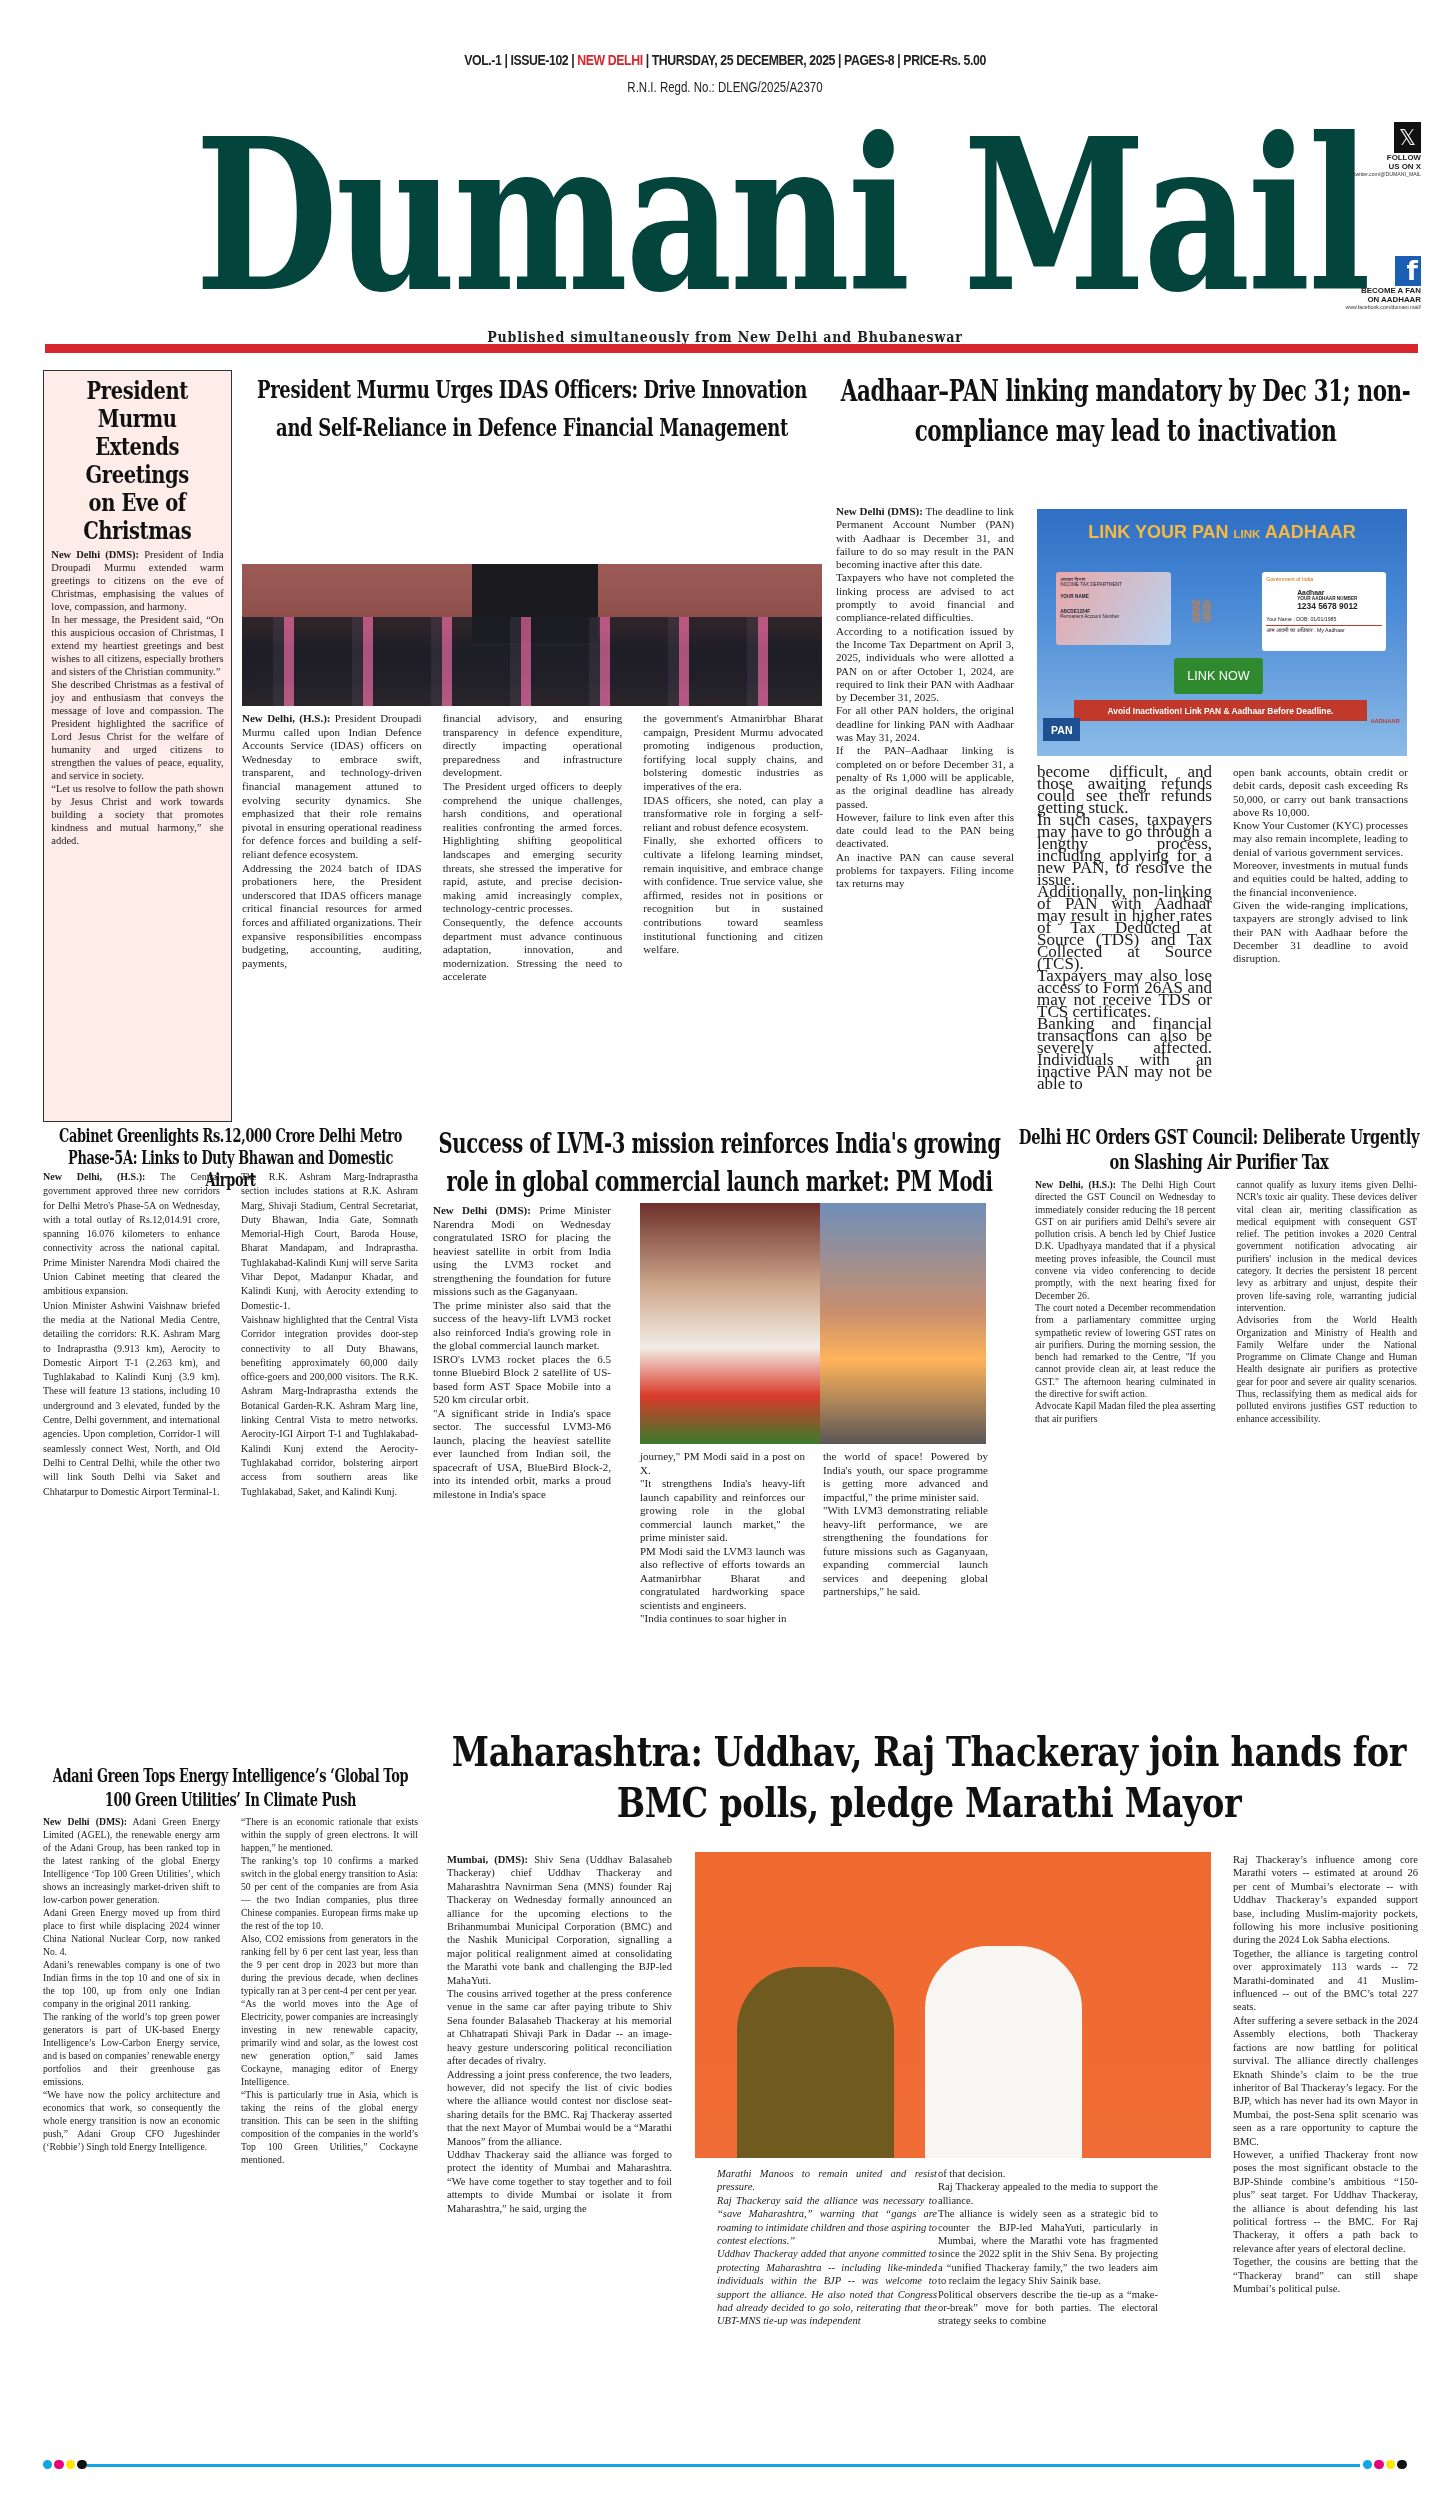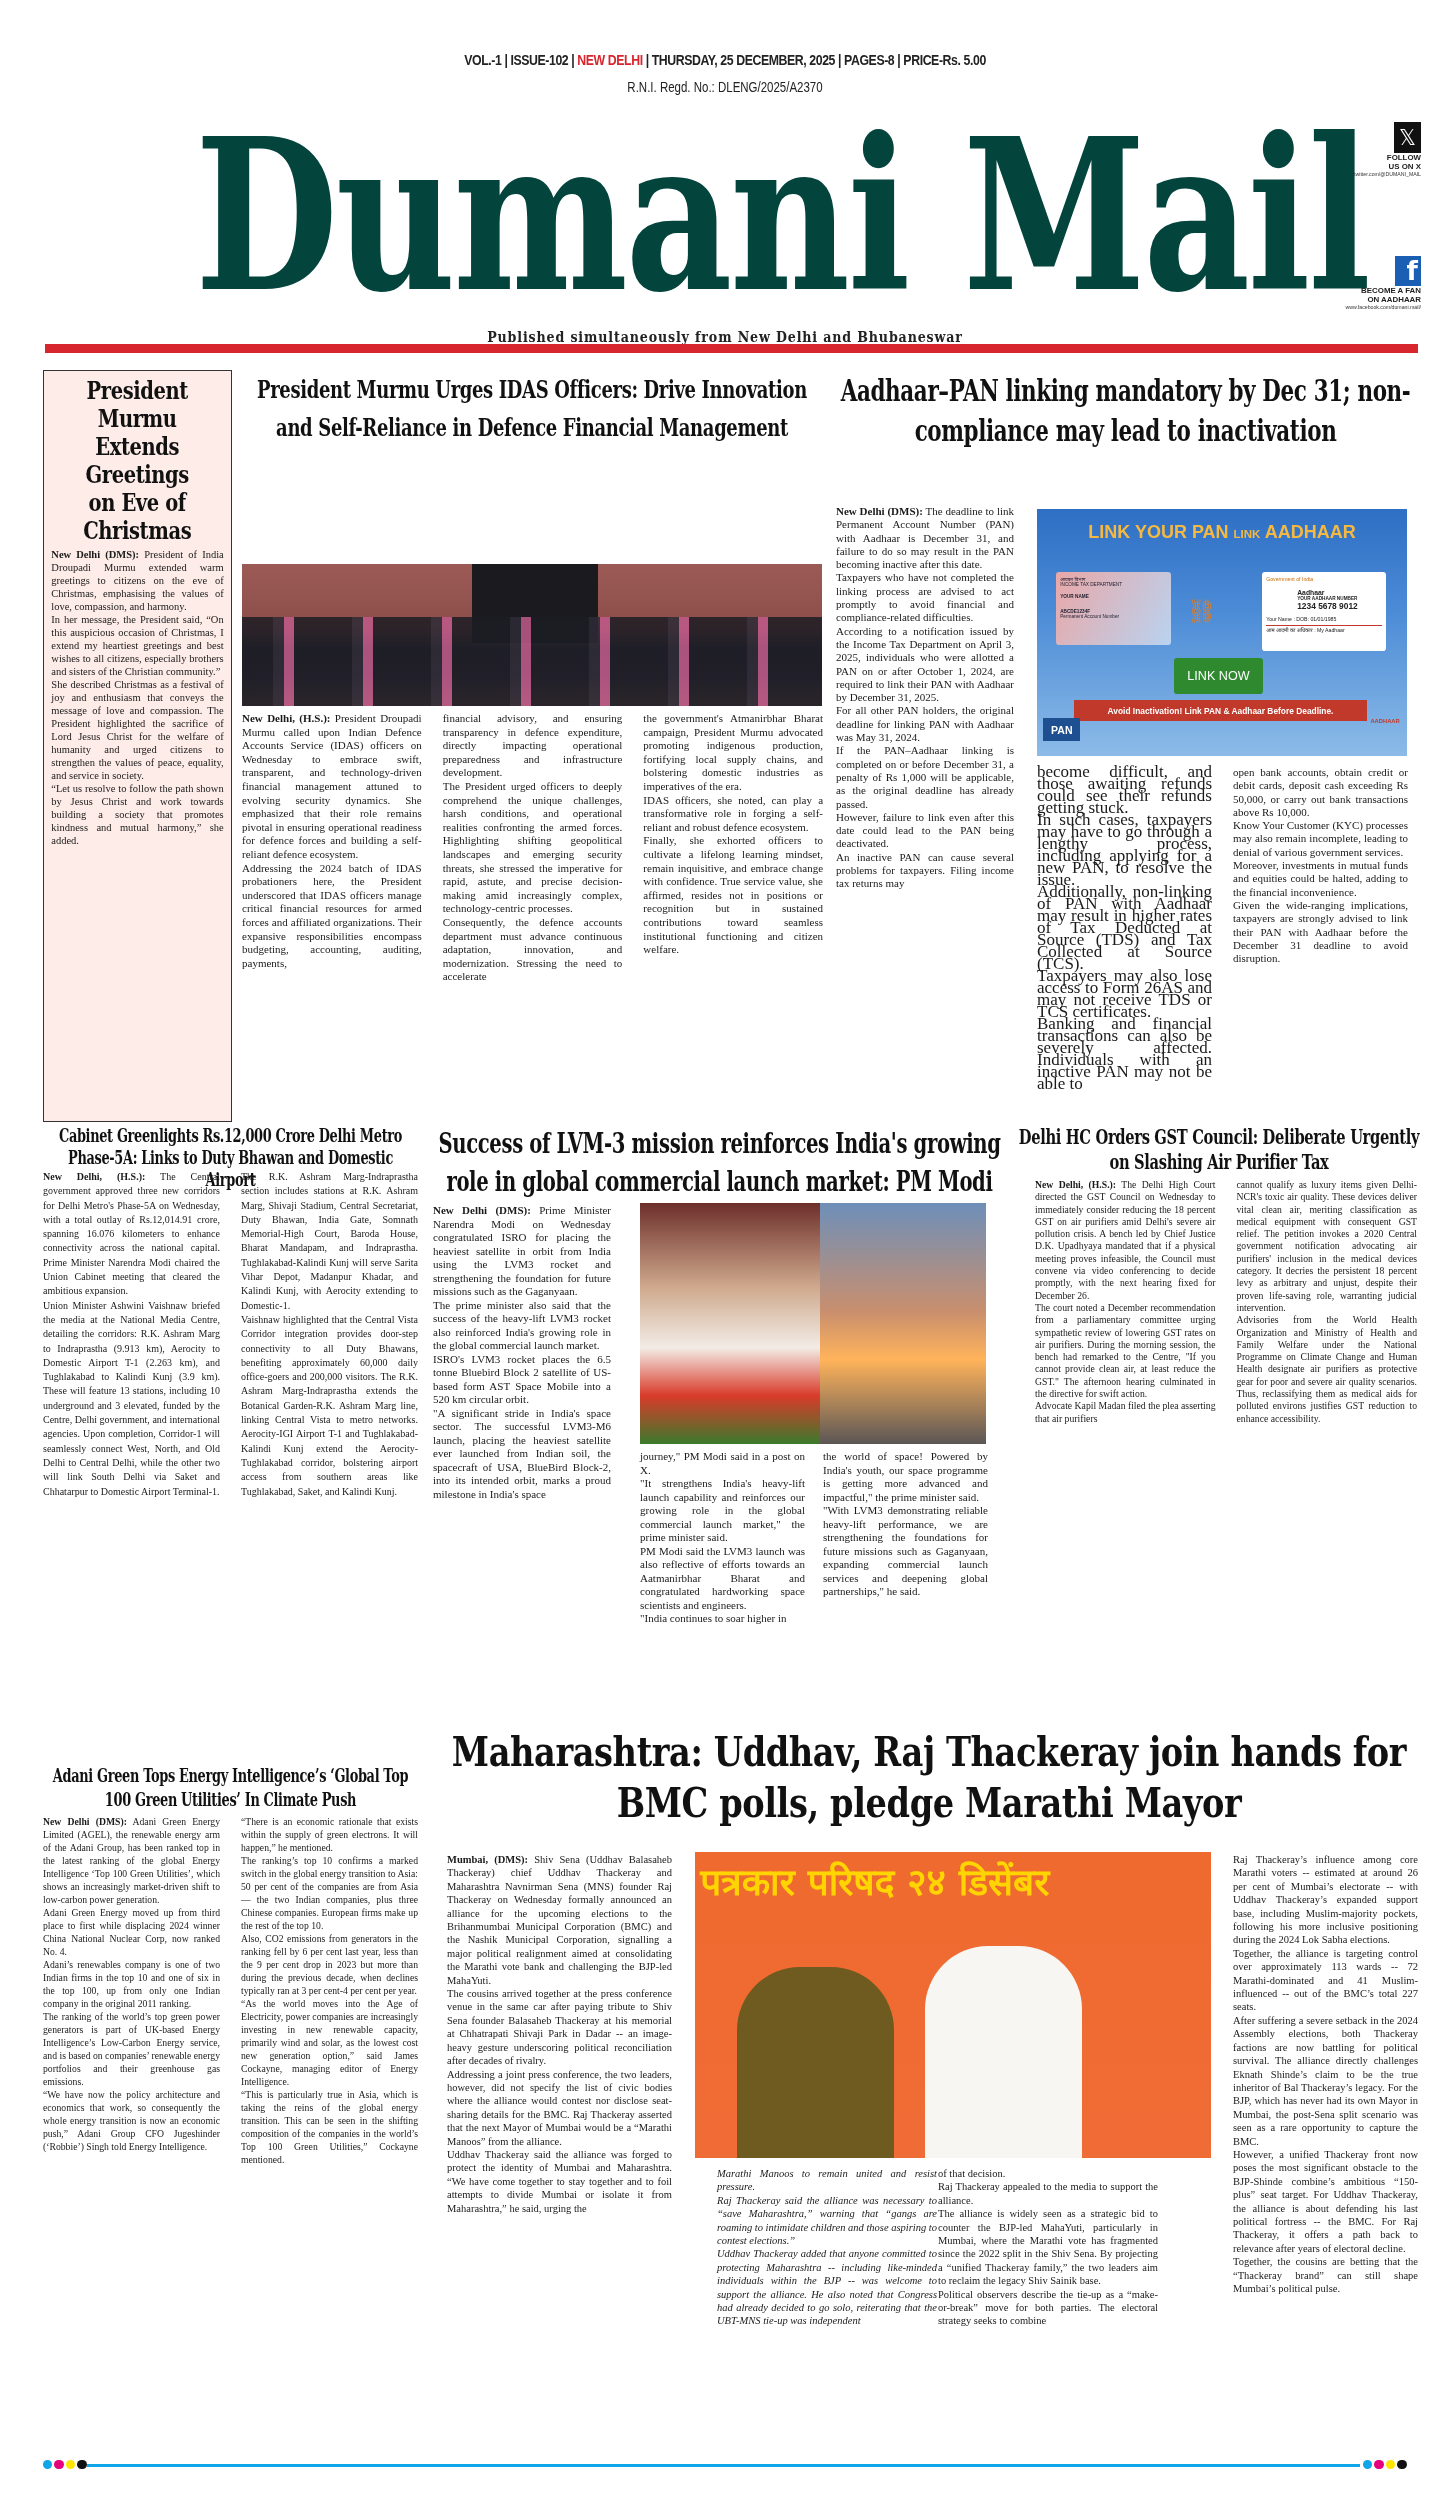--- a/index.html
+++ b/index.html
@@ -202,21 +202,20 @@
 <div class="abs" style="left:429px; top:1727px; width:1000px;">
   <div class="headline" style="font-size:41px; line-height:51px; transform:scaleX(0.82); width:1214px; margin-left:-107px;">Maharashtra: Uddhav, Raj Thackeray join hands for BMC polls, pledge Marathi Mayor</div>
 </div>
 <div class="abs" style="left:433px; top:1853px; width:225px; font-size:10.5px; line-height:13.4px; text-align:justify;margin-left:14px;">
   <span class="dateline">Mumbai, (DMS):</span> <span style="white-space:pre-line">Shiv Sena (Uddhav Balasaheb Thackeray) chief Uddhav Thackeray and Maharashtra Navnirman Sena (MNS) founder Raj Thackeray on Wednesday formally announced an alliance for the upcoming elections to the Brihanmumbai Municipal Corporation (BMC) and the Nashik Municipal Corporation, signalling a major political realignment aimed at consolidating the Marathi vote bank and challenging the BJP-led MahaYuti.
 The cousins arrived together at the press conference venue in the same car after paying tribute to Shiv Sena founder Balasaheb Thackeray at his memorial at Chhatrapati Shivaji Park in Dadar -- an image-heavy gesture underscoring political reconciliation after decades of rivalry.
 Addressing a joint press conference, the two leaders, however, did not specify the list of civic bodies where the alliance would contest nor disclose seat-sharing details for the BMC. Raj Thackeray asserted that the next Mayor of Mumbai would be a “Marathi Manoos” from the alliance.
 Uddhav Thackeray said the alliance was forged to protect the identity of Mumbai and Maharashtra. “We have come together to stay together and to foil attempts to divide Mumbai or isolate it from Maharashtra,” he said, urging the</span>
 </div>
 <div class="photo" style="left:695px; top:1852px; width:516px; height:306px; background:linear-gradient(180deg,#ef6a2e 0%,#f06c36 100%);">
-  <div style="position:absolute; left:5.2px; top:3.1px; font-size:37px; font-weight:bold; color:#ffd400; font-family:'DejaVu Sans',sans-serif; white-space:nowrap;">पत्रकार परिषद  २४ डिसेंबर</div>
   <div style="position:absolute; left:42px; top:115px; width:157px; height:191px; background:#6f5a1f; border-radius:63px 63px 0 0;"></div>
   <div style="position:absolute; left:230px; top:94px; width:157px; height:212px; background:#f7f6f2; border-radius:63px 63px 0 0;"></div>
 </div>
 <div class="abs" style="left:717px; top:2167px; width:220px; font-size:10.5px; line-height:13.4px; text-align:justify; white-space:pre-line;font-style:italic;">Marathi Manoos to remain united and resist pressure.
 Raj Thackeray said the alliance was necessary to “save Maharashtra,” warning that “gangs are roaming to intimidate children and those aspiring to contest elections.”
 Uddhav Thackeray added that anyone committed to protecting Maharashtra -- including like-minded individuals within the BJP -- was welcome to support the alliance. He also noted that Congress had already decided to go solo, reiterating that the UBT-MNS tie-up was independent</div>
 <div class="abs" style="left:938px; top:2167px; width:220px; font-size:10.5px; line-height:13.4px; text-align:justify; white-space:pre-line;">of that decision.
 Raj Thackeray appealed to the media to support the alliance.
 The alliance is widely seen as a strategic bid to counter the BJP-led MahaYuti, particularly in Mumbai, where the Marathi vote has fragmented since the 2022 split in the Shiv Sena. By projecting a “unified Thackeray family,” the two leaders aim to reclaim the legacy Shiv Sainik base.
 Political observers describe the tie-up as a “make-or-break” move for both parties. The electoral strategy seeks to combine</div>

